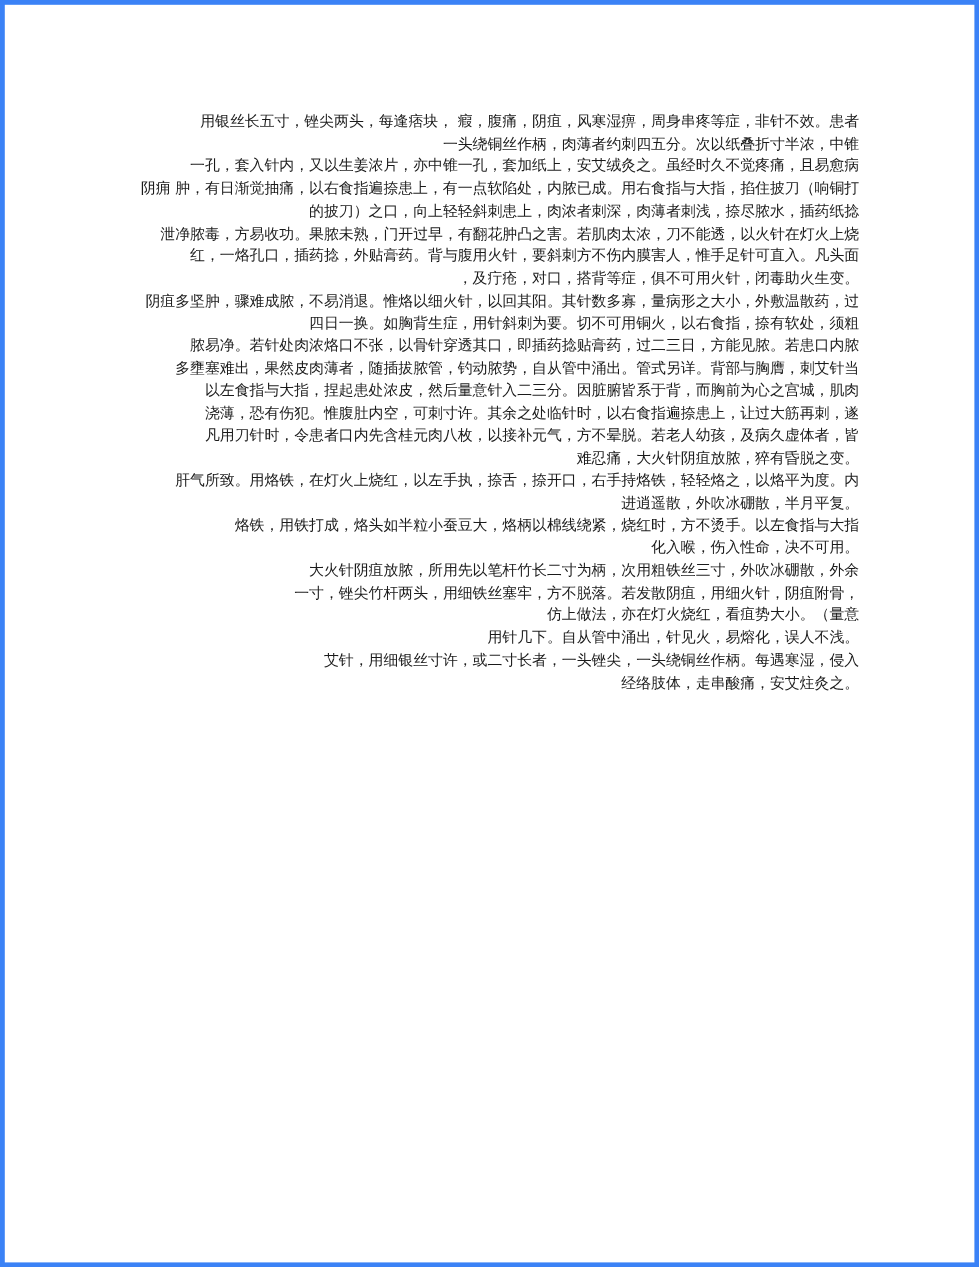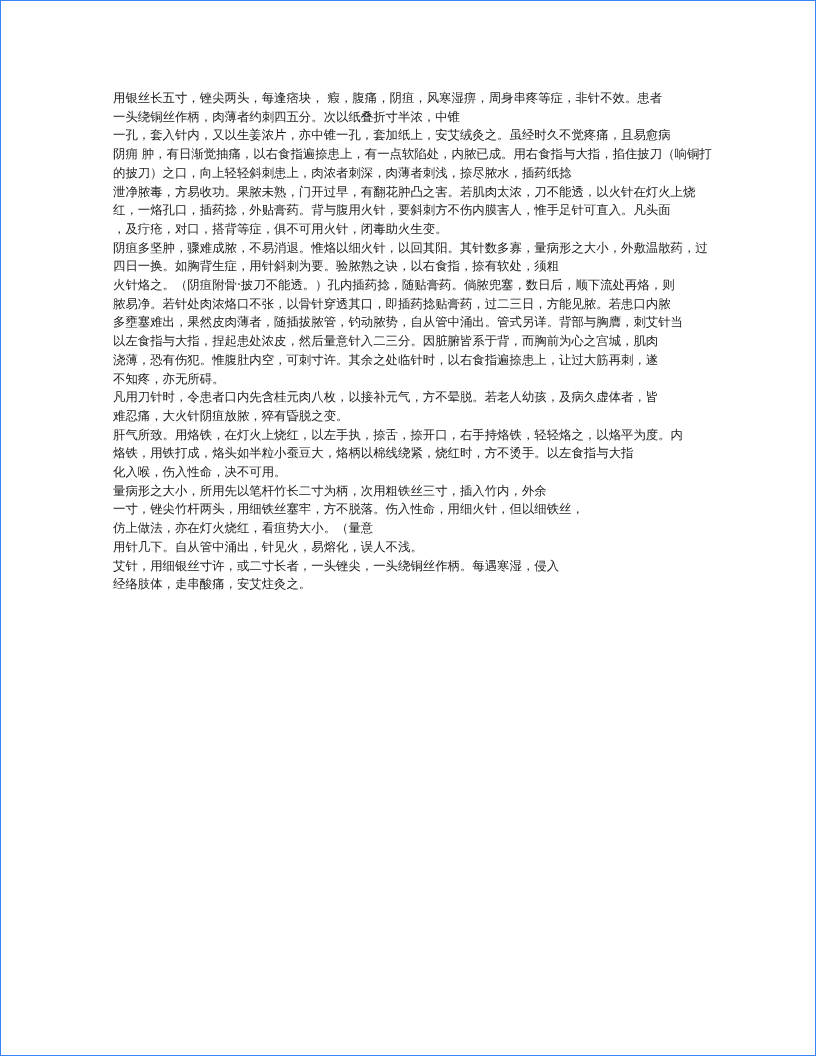--- a/index.html
+++ b/index.html
@@ -12,22 +12,23 @@
     height: 1056px;
     font-family: "DejaVu Serif", "Liberation Serif", serif;
     -webkit-font-smoothing: antialiased;
   }
   .page {
     position: relative;
     width: 816px;
     height: 1056px;
     box-sizing: border-box;
     background: #ffffff;
-    border: 1px solid #3b82f6;
+    border: 4px solid #3b82f6;
     overflow: hidden;
+    text-align: right;
   }
   .text-body {
     position: absolute;
     left: 112px;
     top: 88px;
     width: 600px;
   }
   .doc-line {
     font-size: 12.4px;
     line-height: 18.7px;
@@ -43,32 +44,31 @@
 
 <div class="page">
   <div class="text-body">
     <div class="doc-line">用银丝长五寸，锉尖两头，每逢痞块， 瘕，腹痛，阴疽，风寒湿痹，周身串疼等症，非针不效。患者</div>
     <div class="doc-line">一头绕铜丝作柄，肉薄者约刺四五分。次以纸叠折寸半浓，中锥</div>
     <div class="doc-line">一孔，套入针内，又以生姜浓片，亦中锥一孔，套加纸上，安艾绒灸之。虽经时久不觉疼痛，且易愈病</div>
     <div class="doc-line">阴痈 肿，有日渐觉抽痛，以右食指遍捺患上，有一点软陷处，内脓已成。用右食指与大指，掐住披刀（响铜打的披刀）之口，向上轻轻斜刺患上，肉浓者刺深，肉薄者刺浅，捺尽脓水，插药纸捻</div>
     <div class="doc-line">泄净脓毒，方易收功。果脓未熟，门开过早，有翻花肿凸之害。若肌肉太浓，刀不能透，以火针在灯火上烧</div>
     <div class="doc-line">红，一烙孔口，插药捻，外贴膏药。背与腹用火针，要斜刺方不伤内膜害人，惟手足针可直入。凡头面</div>
     <div class="doc-line">，及疔疮，对口，搭背等症，俱不可用火针，闭毒助火生变。</div>
-    <div class="doc-line">阴疽多坚肿，骤难成脓，不易消退。惟烙以细火针，以回其阳。其针数多寡，量病形之大小，外敷温散药，过四日一换。如胸背生症，用针斜刺为要。验脓熟之诀，以右食指，捺有软处，须粗</div>
-    <div class="doc-line">火针烙之。（阴疽附骨·披刀不能透。）孔内插药捻，随贴膏药。倘脓兜塞，数日后，顺下流处再烙，则</div>
+    <div class="doc-line">阴疽多坚肿，骤难成脓，不易消退。惟烙以细火针，以回其阳。其针数多寡，量病形之大小，外敷温散药，过四日一换。如胸背生症，用针斜刺为要。切不可用铜火，以右食指，捺有软处，须粗</div>
     <div class="doc-line">脓易净。若针处肉浓烙口不张，以骨针穿透其口，即插药捻贴膏药，过二三日，方能见脓。若患口内脓</div>
     <div class="doc-line">多壅塞难出，果然皮肉薄者，随插拔脓管，钓动脓势，自从管中涌出。管式另详。背部与胸膺，刺艾针当</div>
     <div class="doc-line">以左食指与大指，捏起患处浓皮，然后量意针入二三分。因脏腑皆系于背，而胸前为心之宫城，肌肉</div>
     <div class="doc-line">浇薄，恐有伤犯。惟腹肚内空，可刺寸许。其余之处临针时，以右食指遍捺患上，让过大筋再刺，遂</div>
-    <div class="doc-line">不知疼，亦无所碍。</div>
     <div class="doc-line">凡用刀针时，令患者口内先含桂元肉八枚，以接补元气，方不晕脱。若老人幼孩，及病久虚体者，皆</div>
     <div class="doc-line">难忍痛，大火针阴疽放脓，猝有昏脱之变。</div>
     <div class="doc-line">肝气所致。用烙铁，在灯火上烧红，以左手执，捺舌，捺开口，右手持烙铁，轻轻烙之，以烙平为度。内</div>
+    <div class="doc-line">进逍遥散，外吹冰硼散，半月平复。</div>
     <div class="doc-line">烙铁，用铁打成，烙头如半粒小蚕豆大，烙柄以棉线绕紧，烧红时，方不烫手。以左食指与大指</div>
     <div class="doc-line">化入喉，伤入性命，决不可用。</div>
-    <div class="doc-line">量病形之大小，所用先以笔杆竹长二寸为柄，次用粗铁丝三寸，插入竹内，外余</div>
-    <div class="doc-line">一寸，锉尖竹杆两头，用细铁丝塞牢，方不脱落。伤入性命，用细火针，但以细铁丝，</div>
+    <div class="doc-line">大火针阴疽放脓，所用先以笔杆竹长二寸为柄，次用粗铁丝三寸，外吹冰硼散，外余</div>
+    <div class="doc-line">一寸，锉尖竹杆两头，用细铁丝塞牢，方不脱落。若发散阴疽，用细火针，阴疽附骨，</div>
     <div class="doc-line">仿上做法，亦在灯火烧红，看疽势大小。（量意</div>
     <div class="doc-line">用针几下。自从管中涌出，针见火，易熔化，误人不浅。</div>
     <div class="doc-line">艾针，用细银丝寸许，或二寸长者，一头锉尖，一头绕铜丝作柄。每遇寒湿，侵入</div>
     <div class="doc-line">经络肢体，走串酸痛，安艾炷灸之。</div>
   </div>
 </div>
 
 </body></html>

